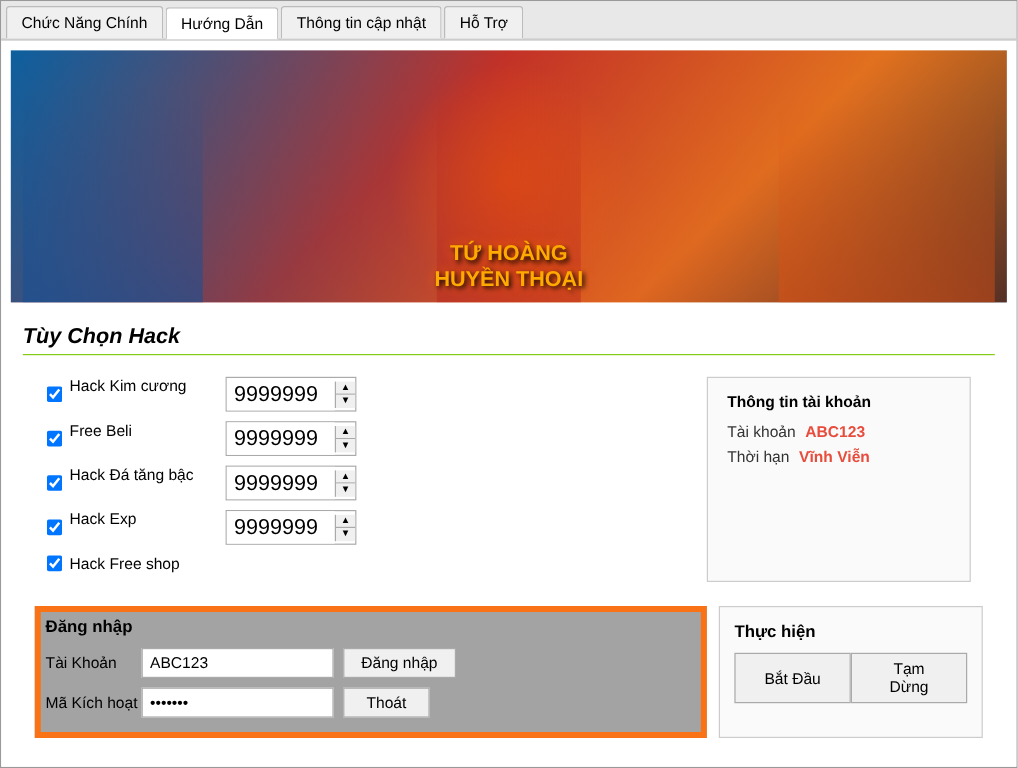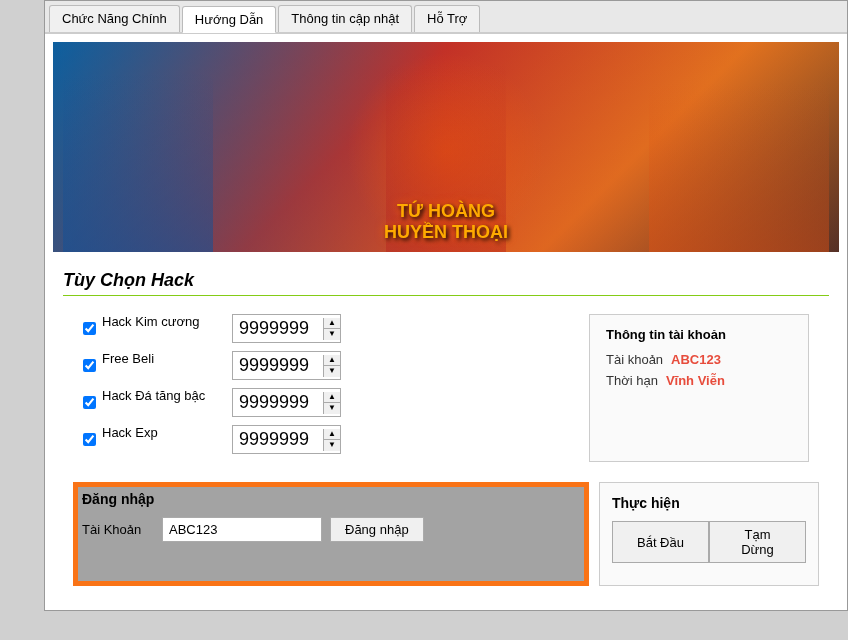--- a/index.html
+++ b/index.html
@@ -1,17 +1,17 @@
 <!DOCTYPE html>
 <html><head>
   <meta charset="utf-8">
   <style>
     * { box-sizing: border-box; margin: 0; padding: 0; font-family: Arial, sans-serif; font-size: 13px; }
     body { background: #d0d0d0; display: flex; justify-content: center; align-items: flex-start; padding: 0; }
-    .window { width: 848px; background: #f0f0f0; border: 1px solid #999; margin-left: 44px; }
+    .window { width: 848px; background: #f0f0f0; border: 1px solid #999; }
     
     
     .tab-bar { display: flex; background: #e8e8e8; border-bottom: 2px solid #ccc; padding-top: 4px; padding-left: 4px; }
     .tab { padding: 5px 12px; border: 1px solid #bbb; border-bottom: none; background: #f0f0f0; cursor: pointer; margin-right: 2px; border-radius: 3px 3px 0 0; font-size: 13px; }
     .tab.active { background: #fff; border-bottom: 1px solid #fff; position: relative; top: 1px; z-index: 1; }
 
     
     .content { background: #fff; padding: 8px; }
 
     
@@ -136,20 +136,24 @@
             <label>Hack Exp</label>
             <div class="spin-container">
               <input type="text" class="spin-input" value="9999999" style="">
               <div class="spin-arrows">
                 <button class="spin-arrow">▲</button>
                 <button class="spin-arrow">▼</button>
               </div>
             </div>
           </div>
 
+          <div class="hack-row">
+            <input type="checkbox" checked="" style="">
+            <label>Hack Free shop</label>
+          </div>
         </div>
 
         <div class="hack-right">
           <div class="account-info-title">Thông tin tài khoản</div>
           <div class="account-info-row">
             <span class="account-info-label">Tài khoản</span>
             <span class="account-info-value">ABC123</span>
           </div>
           <div class="account-info-row">
             <span class="account-info-label">Thời hạn</span>
@@ -161,20 +165,25 @@
 
     <div class="bottom-row">
 
       <div class="login-section">
         <div class="section-box-title">Đăng nhập</div>
         <div class="login-row">
           <label>Tài Khoản</label>
           <input type="text" value="ABC123" style="width: 160px; border: 1px solid rgb(170, 170, 170); padding: 4px 6px; font-size: 13px;">
           <button style="margin-left:8px; padding:4px 14px; border:1px solid #aaa; background:#f0f0f0; cursor:pointer; font-size:13px;">Đăng nhập</button>
         </div>
+        <div class="login-row">
+          <label>Mã Kích hoạt</label>
+          <input type="password" value="1234567" style="width: 160px; border: 1px solid rgb(170, 170, 170); padding: 4px 6px; font-size: 13px;">
+          <button style="margin-left:8px; padding:4px 14px; border:1px solid #aaa; background:#f0f0f0; cursor:pointer; font-size:13px; min-width:72px;">Thoát</button>
+        </div>
       </div>
 
       <div class="execute-section">
         <div class="section-box-title">Thực hiện</div>
         <div class="execute-buttons">
           <button class="exec-btn">Bắt Đầu</button>
           <button class="exec-btn">Tạm Dừng</button>
         </div>
       </div>
     </div>

